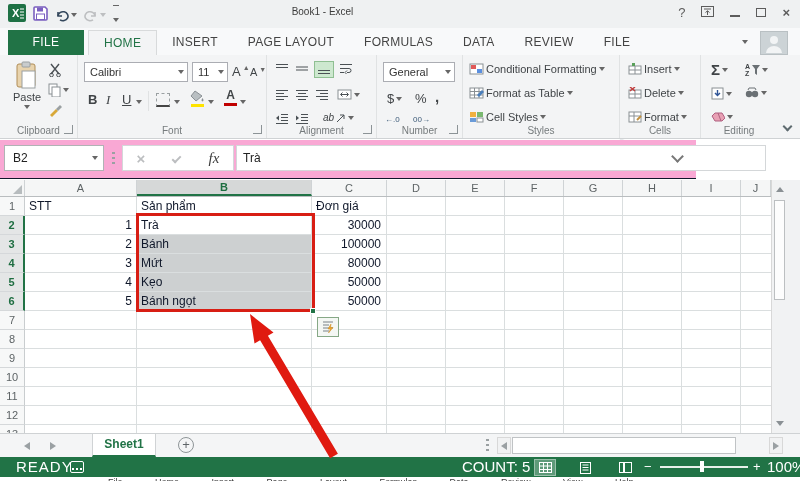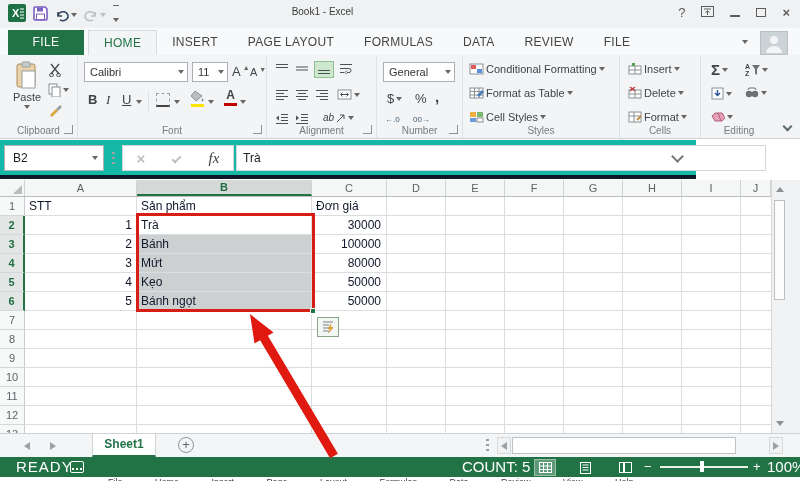--- a/index.html
+++ b/index.html
@@ -47,21 +47,21 @@
   .btxt{font-weight:bold;}
   .itxt{font-style:italic;font-family:"Liberation Serif",serif;}
   .utxt{text-decoration:underline;}
   .redbar{display:block;width:13px;height:3px;background:#c00000;margin-top:0px;}
   .ylwbar{display:block;width:13px;height:3px;background:#ffe400;}
   .borders-ic{width:14px;height:14px;border:1px dashed #9aa0a2;border-bottom:2px solid #444;}
   .chev{position:absolute;width:7px;height:7px;border-left:2px solid #5f6b70;border-top:2px solid #5f6b70;transform:rotate(225deg);}
   .minitext{font-size:8px;color:#3c5a78;}
 
   
-  .fbar{position:absolute;top:140px;left:0;width:696px;height:39px;background:#14b8a6;border-bottom:4px solid #0f172a;z-index:2;}
+  .fbar{position:absolute;top:140px;left:0;width:696px;height:39px;background:#f9a8d4;border-bottom:1px solid #0f172a;z-index:2;}
   .namebox{position:absolute;top:5px;left:4px;width:100px;height:26px;background:#fff;border:1px solid #b0b3b5;
            display:flex;align-items:center;font-size:12px;color:#222;}
   .namebox .txt{flex:1;padding-left:8px;}
   .namebox .dd{margin-right:5px;}
   .vdots{position:absolute;top:12px;left:112px;width:3px;height:14px;
          background:repeating-linear-gradient(#9aa0a2 0 2px,transparent 2px 5px);}
   .fxbox{position:absolute;top:5px;left:122px;width:112px;height:26px;background:#fff;border:1px solid #d4d7d9;
          display:flex;align-items:center;justify-content:space-around;}
   .fx-cancel{color:#bcbec0;font-size:15px;font-weight:bold;}
   .ck{width:9px;height:5px;border-left:2px solid #bcbec0;border-bottom:2px solid #bcbec0;transform:rotate(-45deg);}

